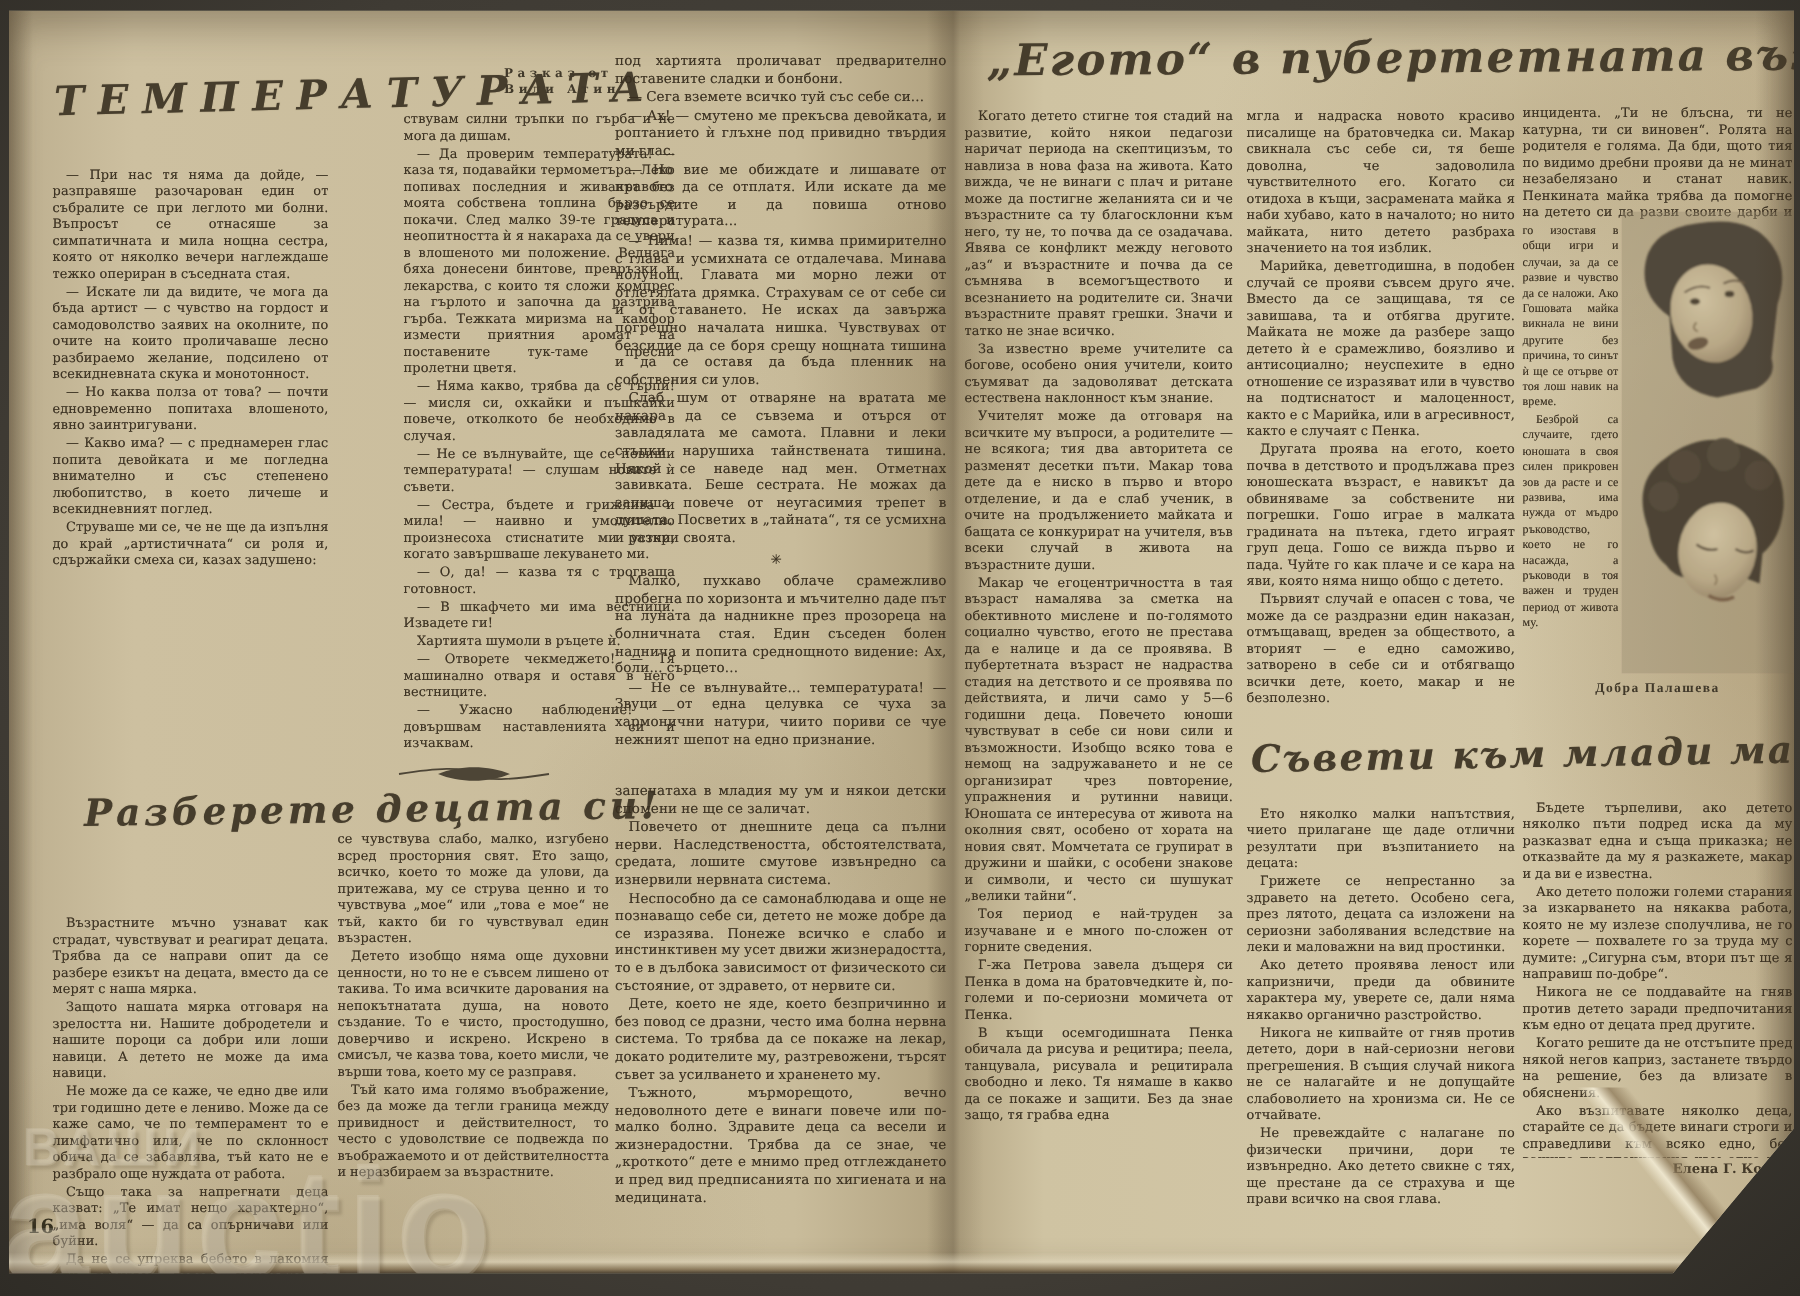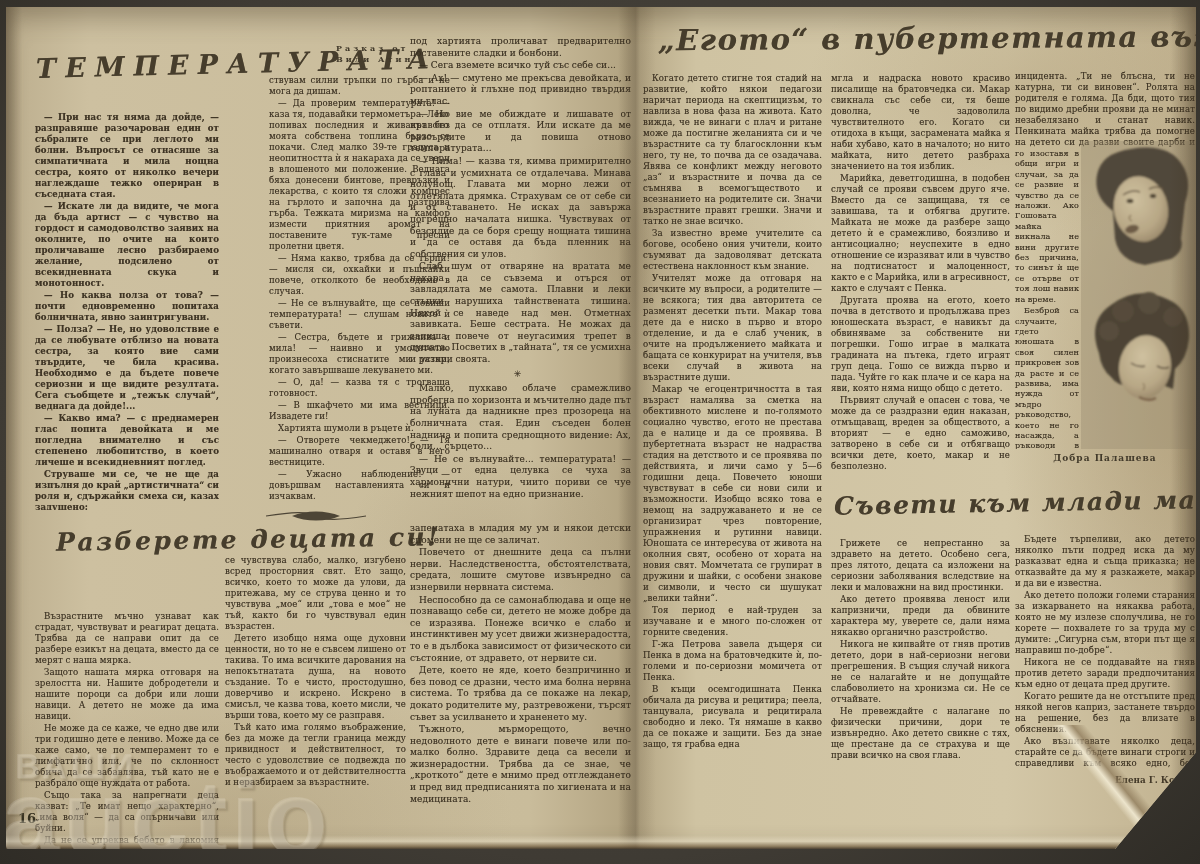--- a/index.html
+++ b/index.html
@@ -38,21 +38,21 @@
   .wide{font-size:9px;line-height:11.6px;}
   .narrow{font-size:8px;line-height:10.4px;}
   .script-title{position:absolute;font-style:italic;font-weight:bold;color:#463d2c;
        text-shadow:0 0 .6px rgba(70,58,40,.5);white-space:nowrap;}
   #a1-title{left:30px;top:41px;font-size:27px;letter-spacing:9px;transform:rotate(-1.4deg);}
   #a2-title{left:50px;top:518px;font-size:25px;letter-spacing:2.5px;transform:rotate(-.8deg);}
   #r-title{left:652px;top:14px;font-size:29px;letter-spacing:1.5px;transform:rotate(-.4deg);}
   #adv-title{left:828px;top:481px;font-size:25px;letter-spacing:1.5px;transform:rotate(-1deg);}
   .byline{position:absolute;color:#41392a;font-size:8px;line-height:11px;letter-spacing:3px;font-weight:bold;}
   #a1-byline{left:330px;top:36px;width:130px;text-align:left;}
-  #r-byline{left:1009px;top:446px;width:180px;text-align:center;font-size:9px;letter-spacing:1px;}
+  #r-byline{left:1009px;top:446px;width:180px;text-align:center;font-size:9px;letter-spacing:1px;font-family:Liberation Serif, serif;}
   #signature{position:absolute;left:1009px;top:768px;width:178px;text-align:right;
       font-size:8.8px;font-weight:bold;color:rgba(56,47,31,.92);}
   #pagenum{position:absolute;left:12px;top:804px;font-size:13px;font-weight:bold;color:#35301f;}
   .ornament{position:absolute;left:258px;top:501px;}
   
   #photo{position:absolute;left:1075px;top:134px;width:117px;height:308px;}
   
   .wm{position:absolute;font-family:"Liberation Sans",sans-serif;font-weight:bold;
       color:rgba(226,216,190,.20);
       text-shadow:-1px -1px 0 rgba(255,255,255,.14), 2px 2px 2px rgba(88,72,48,.22);
@@ -65,25 +65,24 @@
 
 <div id="stage">
   <div id="magazine">
 
     <div id="a1-title" class="script-title">ТЕМПЕРАТУРАТА</div>
     <div id="a1-byline" class="byline">
       <div>Разказ от</div>
       <div>Вили Атин</div>
     </div>
 
-    <div class="col" style="left:29px;top:105px;width:184px;height:398px;font-weight:bold;">
+    <div class="col" style="left:29px;top:105px;width:184px;height:398px;">
         <p>— При нас тя няма да дойде, — разправяше разочарован един от събралите се при леглото ми болни. Въпросът се отнасяше за симпатичната и мила нощна сестра, която от няколко вечери наглеждаше тежко опериран в съседната стая.</p>
         <p>— Искате ли да видите, че мога да бъда артист — с чувство на гордост и самодоволство заявих на околните, по очите на които проличаваше лесно разбираемо желание, подсилено от всекидневната скука и монотонност.</p>
-        <p>— Но каква полза от това? — почти едновременно попитаха болничната, явно заинтригувани.</p>
-        <p>— Полза? — Не, но удоволствие е да се любувате отблизо на новата сестра, за която вие сами твърдите, че била красива. Необходимо е да бъдете повече сериозни и ще видите резултата. Сега съобщете и „тежък случай“, веднага да дойде!...</p>
+        <p>— Но каква полза от това? — почти едновременно попитаха влошеното, явно заинтригувани.</p>
         <p>— Какво има? — с преднамерен глас попита девойката и ме погледна внимателно и със степенено любопитство, в което личеше и всекидневният поглед.</p>
         <p>Струваше ми се, че не ще да изпълня до край „артистичната“ си роля и, сдържайки смеха си, казах задушено:</p>
       </div>
     <div class="col cont" style="left:219px;top:68px;width:181px;height:432px;margin-left:44px;">
         <p>ствувам силни тръпки по гърба и не мога да дишам.</p>
         <p>— Да проверим температурата! — каза тя, подавайки термометъра. Леко попивах последния и живакът без моята собствена топлина бързо се покачи. След малко 39-те градуса и неопитността ѝ я накараха да се увери в влошеното ми положение. Веднага бяха донесени бинтове, превръзки и лекарства, с които тя сложи компрес на гърлото и започна да разтрива гърба. Тежката миризма на камфор измести приятния аромат на поставените тук-таме пресни пролетни цветя.</p>
         <p>— Няма какво, трябва да се търпи! — мисля си, охкайки и пъшкайки повече, отколкото бе необходимо в случая.</p>
         <p>— Не се вълнувайте, ще се повиши температурата! — слушам новите ѝ съвети.</p>
         <p>— Сестра, бъдете и грижлива и мила! — наивно и умолително произнесоха стиснатите ми устни, когато завършваше лекуването ми.</p>
         <p>— О, да! — казва тя с трогваща готовност.</p>
@@ -147,21 +146,21 @@
       </div>
     <div class="col cont" style="left:825px;top:66px;width:179px;height:404px;">
         <p>мгла и надраска новото красиво писалище на братовчедка си. Макар свикнала със себе си, тя беше доволна, че задоволила чувствителното его. Когато си отидоха в къщи, засрамената майка я наби хубаво, като в началото; но нито майката, нито детето разбраха значението на тоя изблик.</p>
         <p>Марийка, деветгодишна, в подобен случай се прояви съвсем друго яче. Вместо да се защищава, тя се завишава, та и отбягва другите. Майката не може да разбере защо детето ѝ е срамежливо, боязливо и антисоциално; неуспехите в едно отношение се изразяват или в чувство на подтиснатост и малоценност, както е с Марийка, или в агресивност, както е случаят с Пенка.</p>
         <p>Другата проява на егото, което почва в детството и продължава през юношеската възраст, е навикът да обвиняваме за собствените ни погрешки. Гошо играе в малката градината на пътека, гдето играят груп деца. Гошо се вижда първо и пада. Чуйте го как плаче и се кара на яви, която няма нищо общо с детето.</p>
         <p>Първият случай е опасен с това, че може да се раздразни един наказан, отмъщаващ, вреден за обществото, а вторият — е едно саможиво, затворено в себе си и отбягващо всички дете, което, макар и не безполезно.</p>
       </div>
     <div class="col cont" style="left:1009px;top:64px;width:180px;height:76px;">
         <p>инцидента. „Ти не блъсна, ти не катурна, ти си виновен“. Ролята на родителя е голяма. Да бди, щото тия по видимо дребни прояви да не минат незабелязано и станат навик. Пенкината майка трябва да помогне на детето си да разви своите дарби и се яви като по-задоволителна единица в обществото. Марийкината майка трябва да не-</p>
       </div>
-    <div class="col cont narrow" style="left:1009px;top:142px;width:64px;height:300px;">
+    <div class="col cont narrow" style="left:1009px;top:142px;width:64px;height:300px;font-family:Liberation Serif, serif;">
         <p>го изоставя в общи игри и случаи, за да се развие и чувство да се наложи. Ако Гошовата майка викнала не вини другите без причина, то синът ѝ ще се отърве от тоя лош навик на време.</p>
         <p>Безброй са случаите, гдето юношата в своя силен прикровен зов да расте и се развива, има нужда от мъдро ръководство, което не го насажда, а ръководи в тоя важен и труден период от живота му.</p>
       </div>
 
     <div id="photo">
       <svg width="117" height="308" viewBox="0 0 117 308">
         <defs>
           <radialGradient id="faceg" cx="42%" cy="34%" r="75%">
             <stop offset="0%" stop-color="#d8caa8"></stop>
             <stop offset="65%" stop-color="#bfae8c"></stop>
@@ -197,20 +196,21 @@
           <path d="M56 106 q9 5 17 1" stroke="#7c624a" stroke-width="2.4" fill="none"></path>
         </g>
         <rect width="117" height="308" fill="#6b5b40" opacity="0.08"></rect>
       </svg>
     </div>
 
     <div id="r-byline" class="byline">Добра Палашева</div>
 
     <div id="adv-title" class="script-title">Съвети към млади майки</div>
     <div class="col" style="left:825px;top:531px;width:179px;height:306px;">
+        <p>Ето няколко малки напътствия, чието прилагане ще даде отлични резултати при възпитанието на децата:</p>
         <p>Грижете се непрестанно за здравето на детето. Особено сега, през лятото, децата са изложени на сериозни заболявания вследствие на леки и маловажни на вид простинки.</p>
         <p>Ако детето проявява леност или капризничи, преди да обвините характера му, уверете се, дали няма някакво органично разстройство.</p>
         <p>Никога не кипвайте от гняв против детето, дори в най-сериозни негови прегрешения. В същия случай никога не се налагайте и не допущайте слабоволието на хронизма си. Не се отчайвате.</p>
         <p>Не превеждайте с налагане по физически причини, дори те извънредно. Ако детето свикне с тях, ще престане да се страхува и ще прави всичко на своя глава.</p>
       </div>
     <div class="col" style="left:1009px;top:527px;width:180px;height:238px;">
         <p>Бъдете търпеливи, ако детето няколко пъти подред иска да му разказват една и съща приказка; не отказвайте да му я разкажете, макар и да ви е известна.</p>
         <p>Ако детето положи големи старания за изкарването на някаква работа, която не му излезе сполучлива, не го корете — похвалете го за труда му с думите: „Сигурна съм, втори път ще я направиш по-добре“.</p>
         <p>Никога не се поддавайте на гняв против детето заради предпочитания към едно от децата пред другите.</p>
         <p>Когато решите да не отстъпите пред някой негов каприз, застанете твърдо на решение, без да влизате в обяснения.</p>

